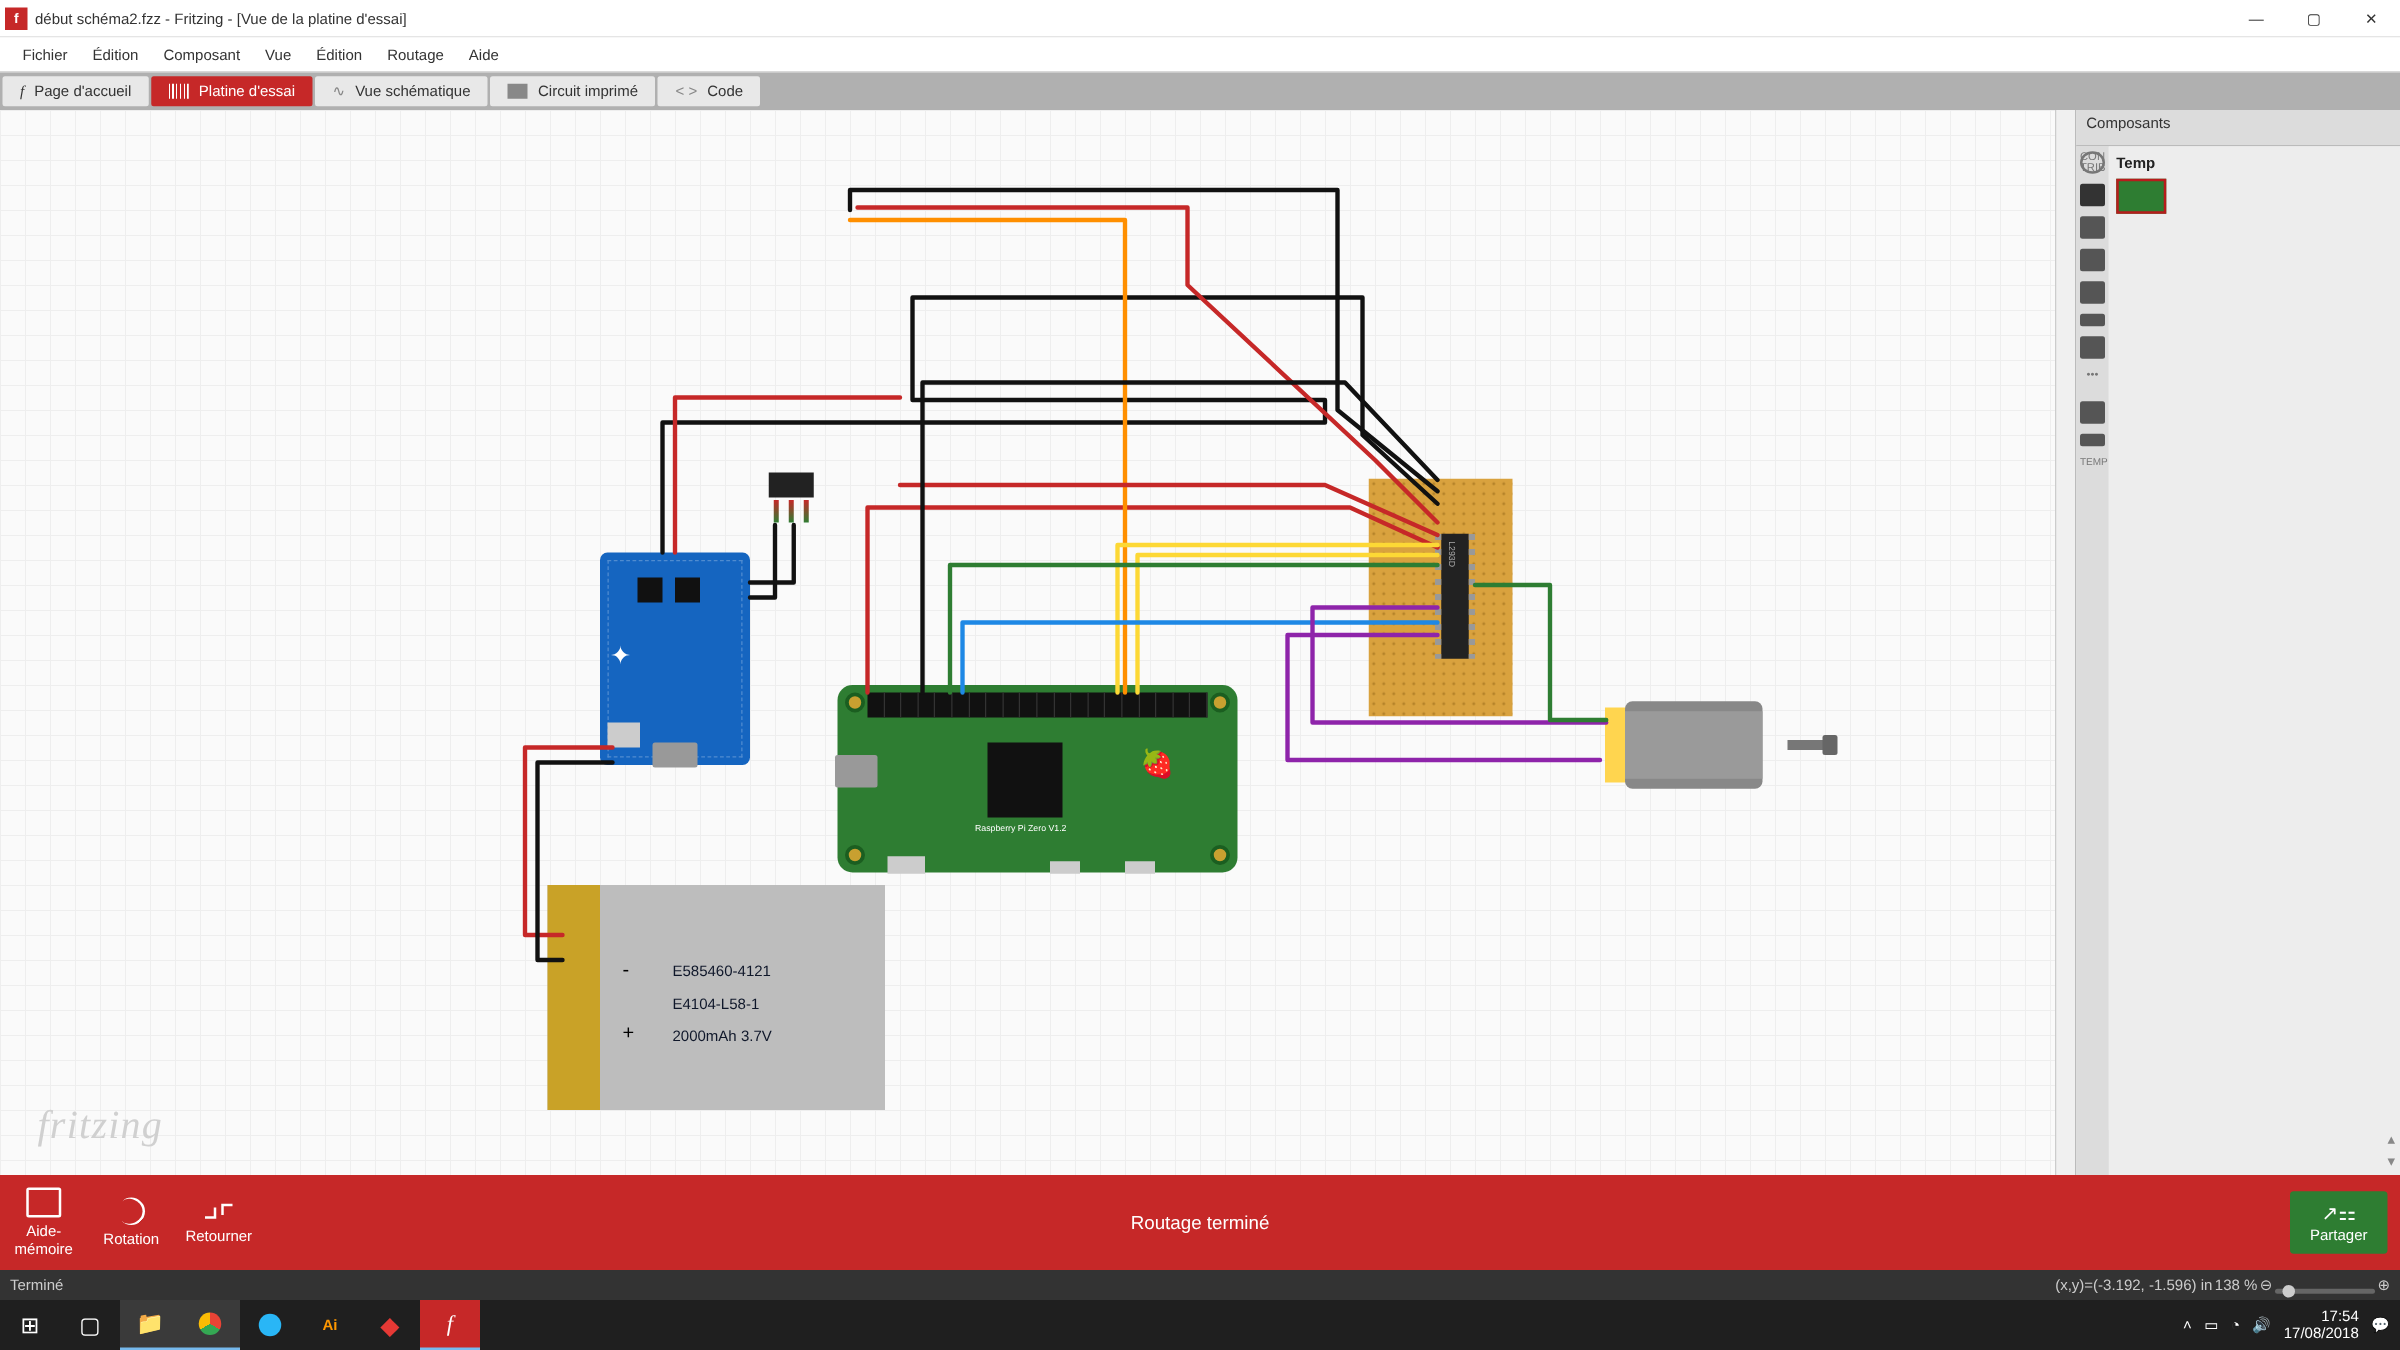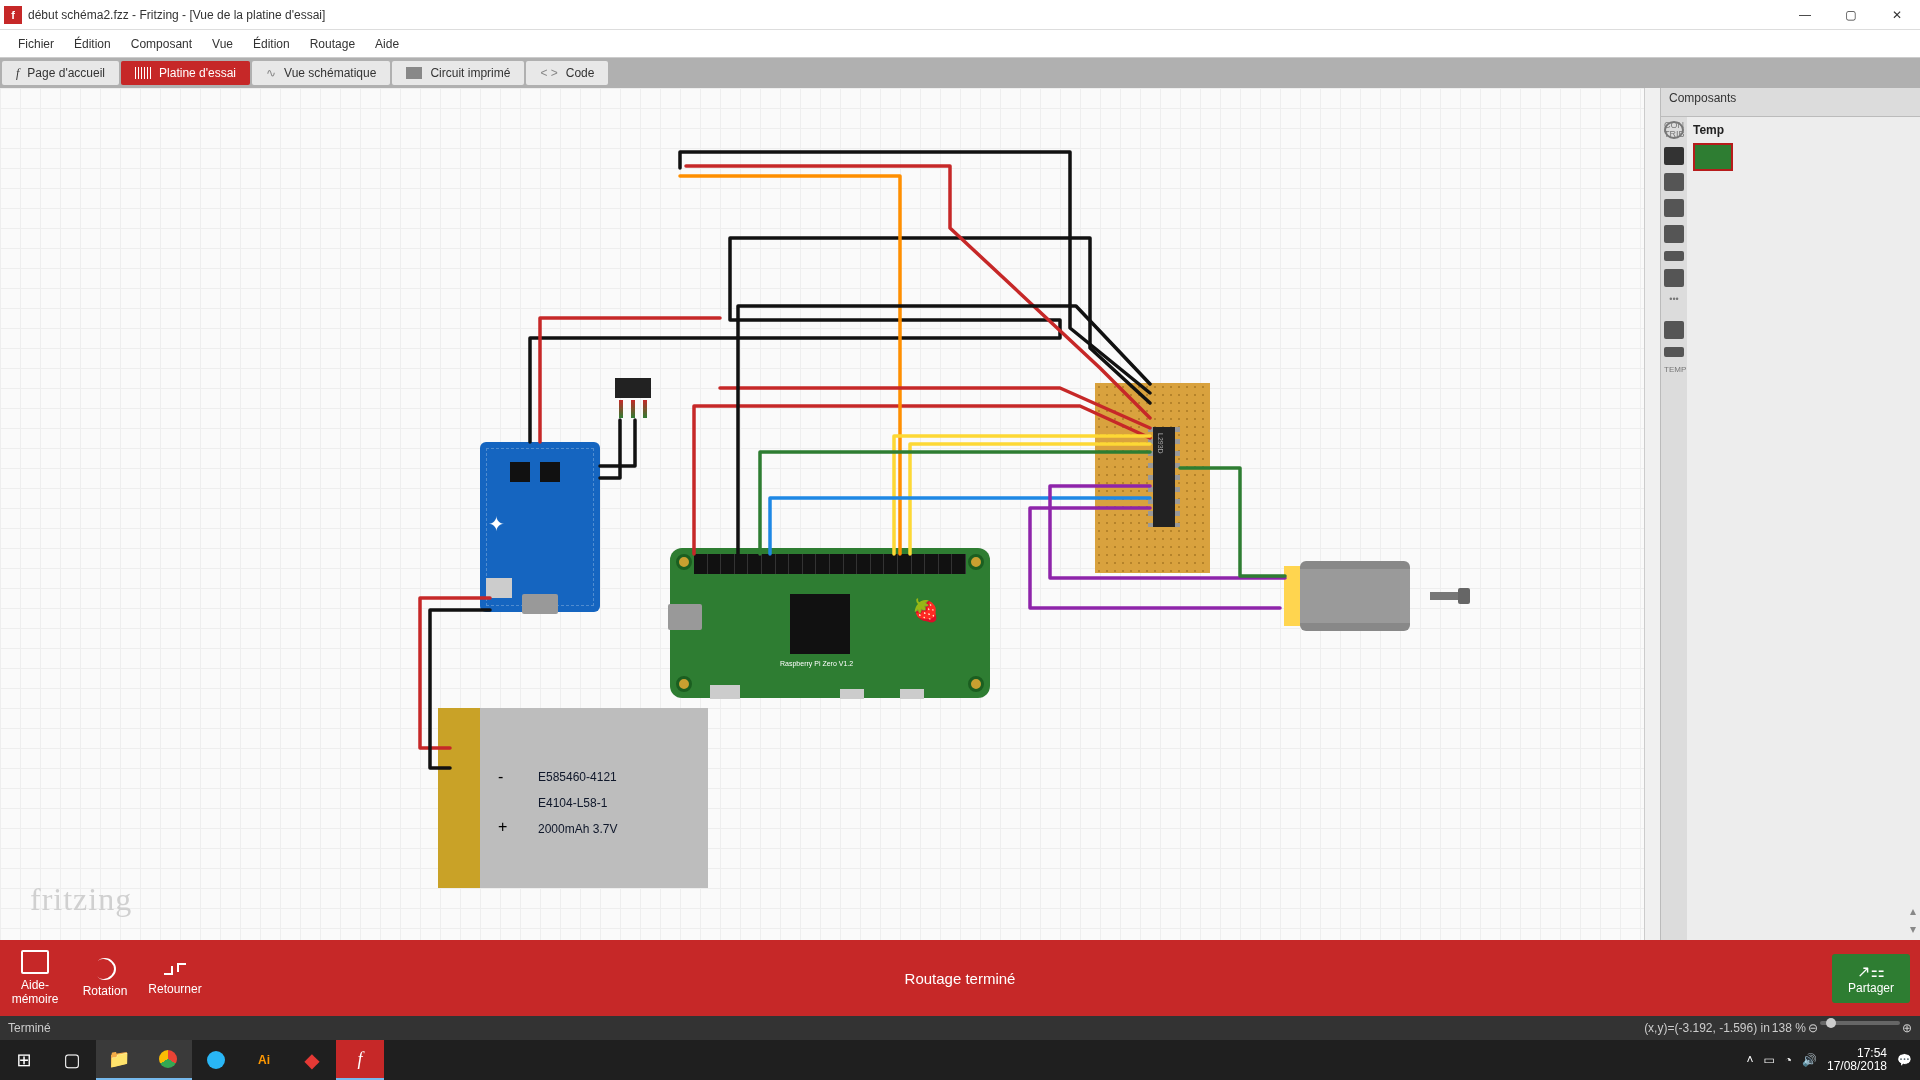--- a/index.html
+++ b/index.html
@@ -9,21 +9,21 @@
 .titlebar .ttl{flex:1;color:#333}
 .titlebar .winbtn{width:46px;height:30px;display:flex;align-items:center;justify-content:center;color:#333}
 .menubar{height:28px;background:#fff;display:flex;align-items:center;padding:0 8px;gap:0;border-bottom:1px solid #ccc}
 .menubar .mi{padding:4px 10px;color:#333}
 .viewtabs{height:30px;background:#b0b0b0;display:flex;align-items:center;padding:0 2px;gap:2px}
 .viewtabs .vt{height:24px;padding:0 14px;display:flex;align-items:center;gap:8px;background:#e8e8e8;color:#333;border-radius:2px}
 .viewtabs .vt.active{background:#c62828;color:#fff}
 .viewtabs .vt .vico{width:16px;height:12px;display:inline-block}
 .main{position:relative;height:calc(1080px - 30px - 28px - 30px - 76px - 24px - 40px);display:flex}
 .canvas{flex:1;background:#fafafa;position:relative;overflow:hidden;background-image:linear-gradient(#eee 1px,transparent 1px),linear-gradient(90deg,#eee 1px,transparent 1px);background-size:20px 20px}
-.canvas .watermark{position:absolute;left:30px;bottom:22px;font-size:32px;color:#d0d0d0;font-family:Georgia,serif;letter-spacing:1px}
+.canvas .watermark{position:absolute;left:30px;bottom:22px;font-size:32px;color:#d0d0d0;font-family:Georgia,serif;font-style:italic;letter-spacing:1px}
 .scrollbar-v{width:16px;background:#f0f0f0;border-left:1px solid #ccc}
 
 
 .rightdock{width:260px;background:#ededed;border-left:1px solid #bbb;display:flex;flex-direction:column}
 .rightdock .iconstrip{width:26px;background:#dcdcdc;display:flex;flex-direction:column;align-items:center;gap:8px;padding-top:4px}
 .rightdock-wrap{display:flex;flex:1}
 .rightdock .iconstrip .ib{width:20px;height:18px;background:#555;border-radius:2px}
 .rightdock .iconstrip .ib.wire{background:none;border:2px solid #777;border-radius:50%}
 .rightdock .iconstrip .ib.txt{background:none;color:#777;font-size:9px;text-align:center;line-height:9px}
 .panel-title{height:29px;background:#dcdcdc;padding:3px 8px;color:#333;border-bottom:1px solid #bbb;font-size:12px}
@@ -40,21 +40,21 @@
 .bottombar .tool{width:70px;text-align:center;font-size:11px}
 .bottombar .tool .tico{width:28px;height:24px;margin:0 auto 4px;border:2px solid #fff;border-radius:2px}
 .bottombar .tool .tico.rot{border:none;border-top:2px solid #fff;border-right:2px solid #fff;border-radius:50%;width:22px;height:22px;transform:rotate(45deg)}
 .bottombar .tool .tico.ret{border:none;width:26px;height:18px}
 .bottombar .centre{position:absolute;left:50%;transform:translateX(-50%);font-size:15px}
 .bottombar .share{position:absolute;right:10px;background:#2e7d32;padding:8px 16px;border-radius:3px;text-align:center;font-size:11px}
 .bottombar .share .sico{font-size:16px}
 
 
 .statusbar{height:24px;background:#333;color:#ccc;display:flex;align-items:center;padding:0 8px;font-size:11px}
-.statusbar .sb-right{margin-left:auto;display:flex;align-items:flex-start;gap:2px}
+.statusbar .sb-right{margin-left:auto;display:flex;align-items:flex-end;gap:2px}
 .statusbar .slider{width:80px;height:4px;background:#666;border-radius:2px;position:relative}
 .statusbar .slider .knob{width:10px;height:10px;background:#ccc;border-radius:50%;position:absolute;left:6px;top:-3px}
 
 
 .taskbar{height:40px;background:#1f1f1f;display:flex;align-items:center}
 .taskbar .tb{width:48px;height:40px;display:flex;align-items:center;justify-content:center;color:#fff;font-size:18px}
 .taskbar .tb.active{background:#3a3a3a;border-bottom:2px solid #76b9ed}
 .taskbar .tray{margin-left:auto;display:flex;align-items:center;color:#fff;gap:10px;padding-right:8px;font-size:11px}
 .taskbar .clock{text-align:right;line-height:13px}
 

